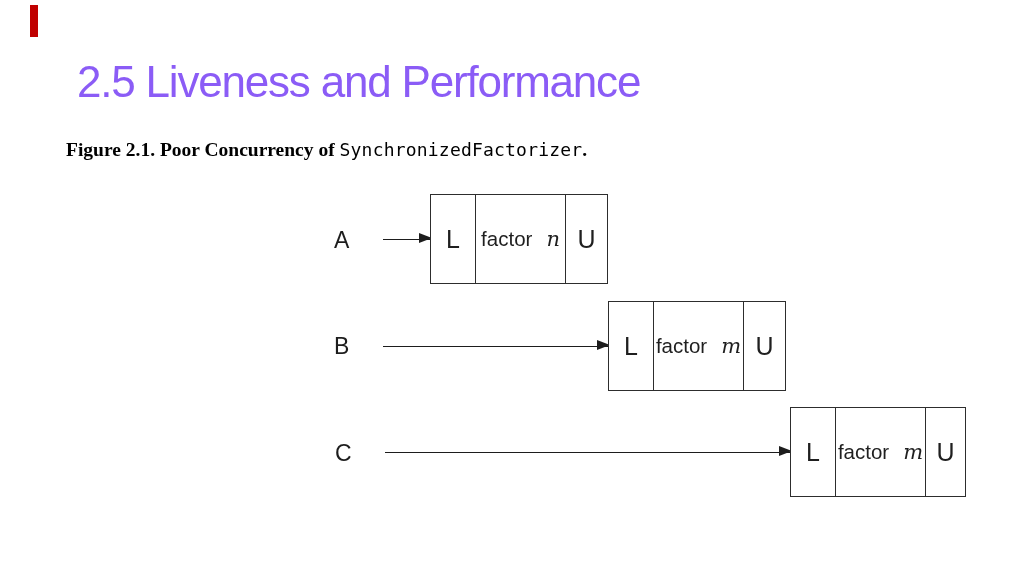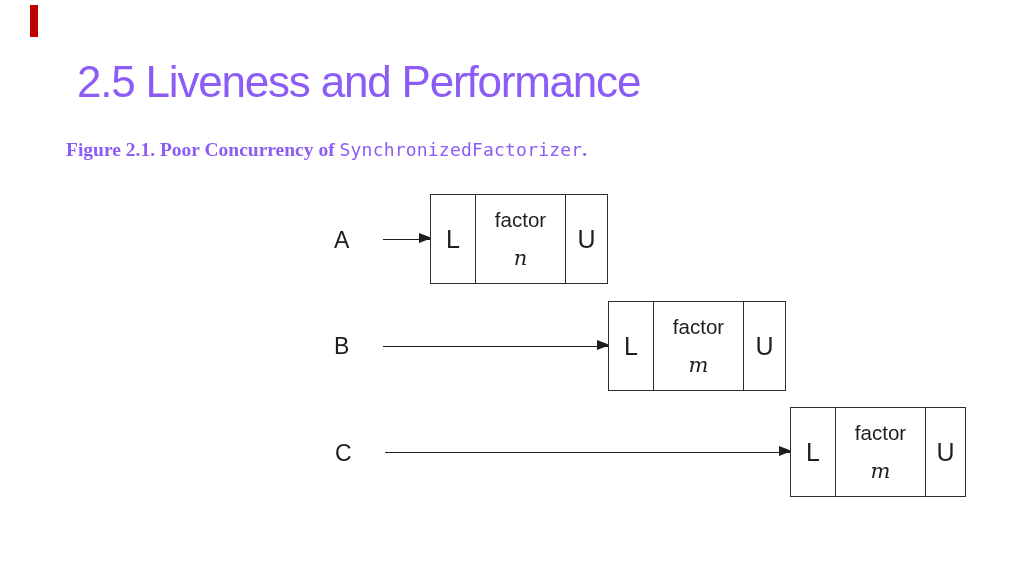--- a/index.html
+++ b/index.html
@@ -28,21 +28,21 @@
     color: #8b5cf6;
     white-space: nowrap;
   }
 
   .caption {
     position: absolute;
     left: 66px; top: 139px;
     font-family: "Liberation Serif", serif;
     font-weight: 700;
     font-size: 19.5px;
-    color: #8b5cf6;
+    color: #000000;
     white-space: nowrap;
   }
   .caption .code {
     font-family: "DejaVu Sans Mono", "Liberation Mono", monospace;
     font-weight: 400;
     font-size: 18px;
     letter-spacing: 0.2px;
   }
 
   .diagram { position: absolute; left: 0; top: 0; width: 1024px; height: 576px; }
@@ -78,21 +78,21 @@
     display: flex;
     align-items: center;
     justify-content: center;
     color: #1f1f1f;
   }
   .cell-lock   { width: 45px; border-right: 1.6px solid #2d2d2d; font-size: 25px; }
   .cell-unlock { flex: 1; font-size: 25px; }
   .cell-mid {
     width: 90px;
     border-right: 1.6px solid #2d2d2d;
-    flex-direction: column;
+    flex-direction: row;
     justify-content: center;
     gap: 14px;
   }
   .cell-mid .task-name { font-size: 20.5px; line-height: 24px; color: #1f1f1f; }
   .cell-mid .task-arg  {
     font-family: "DejaVu Serif", serif;
     font-style: italic;
     font-size: 21px;
     line-height: 24px;
     color: #1f1f1f;

